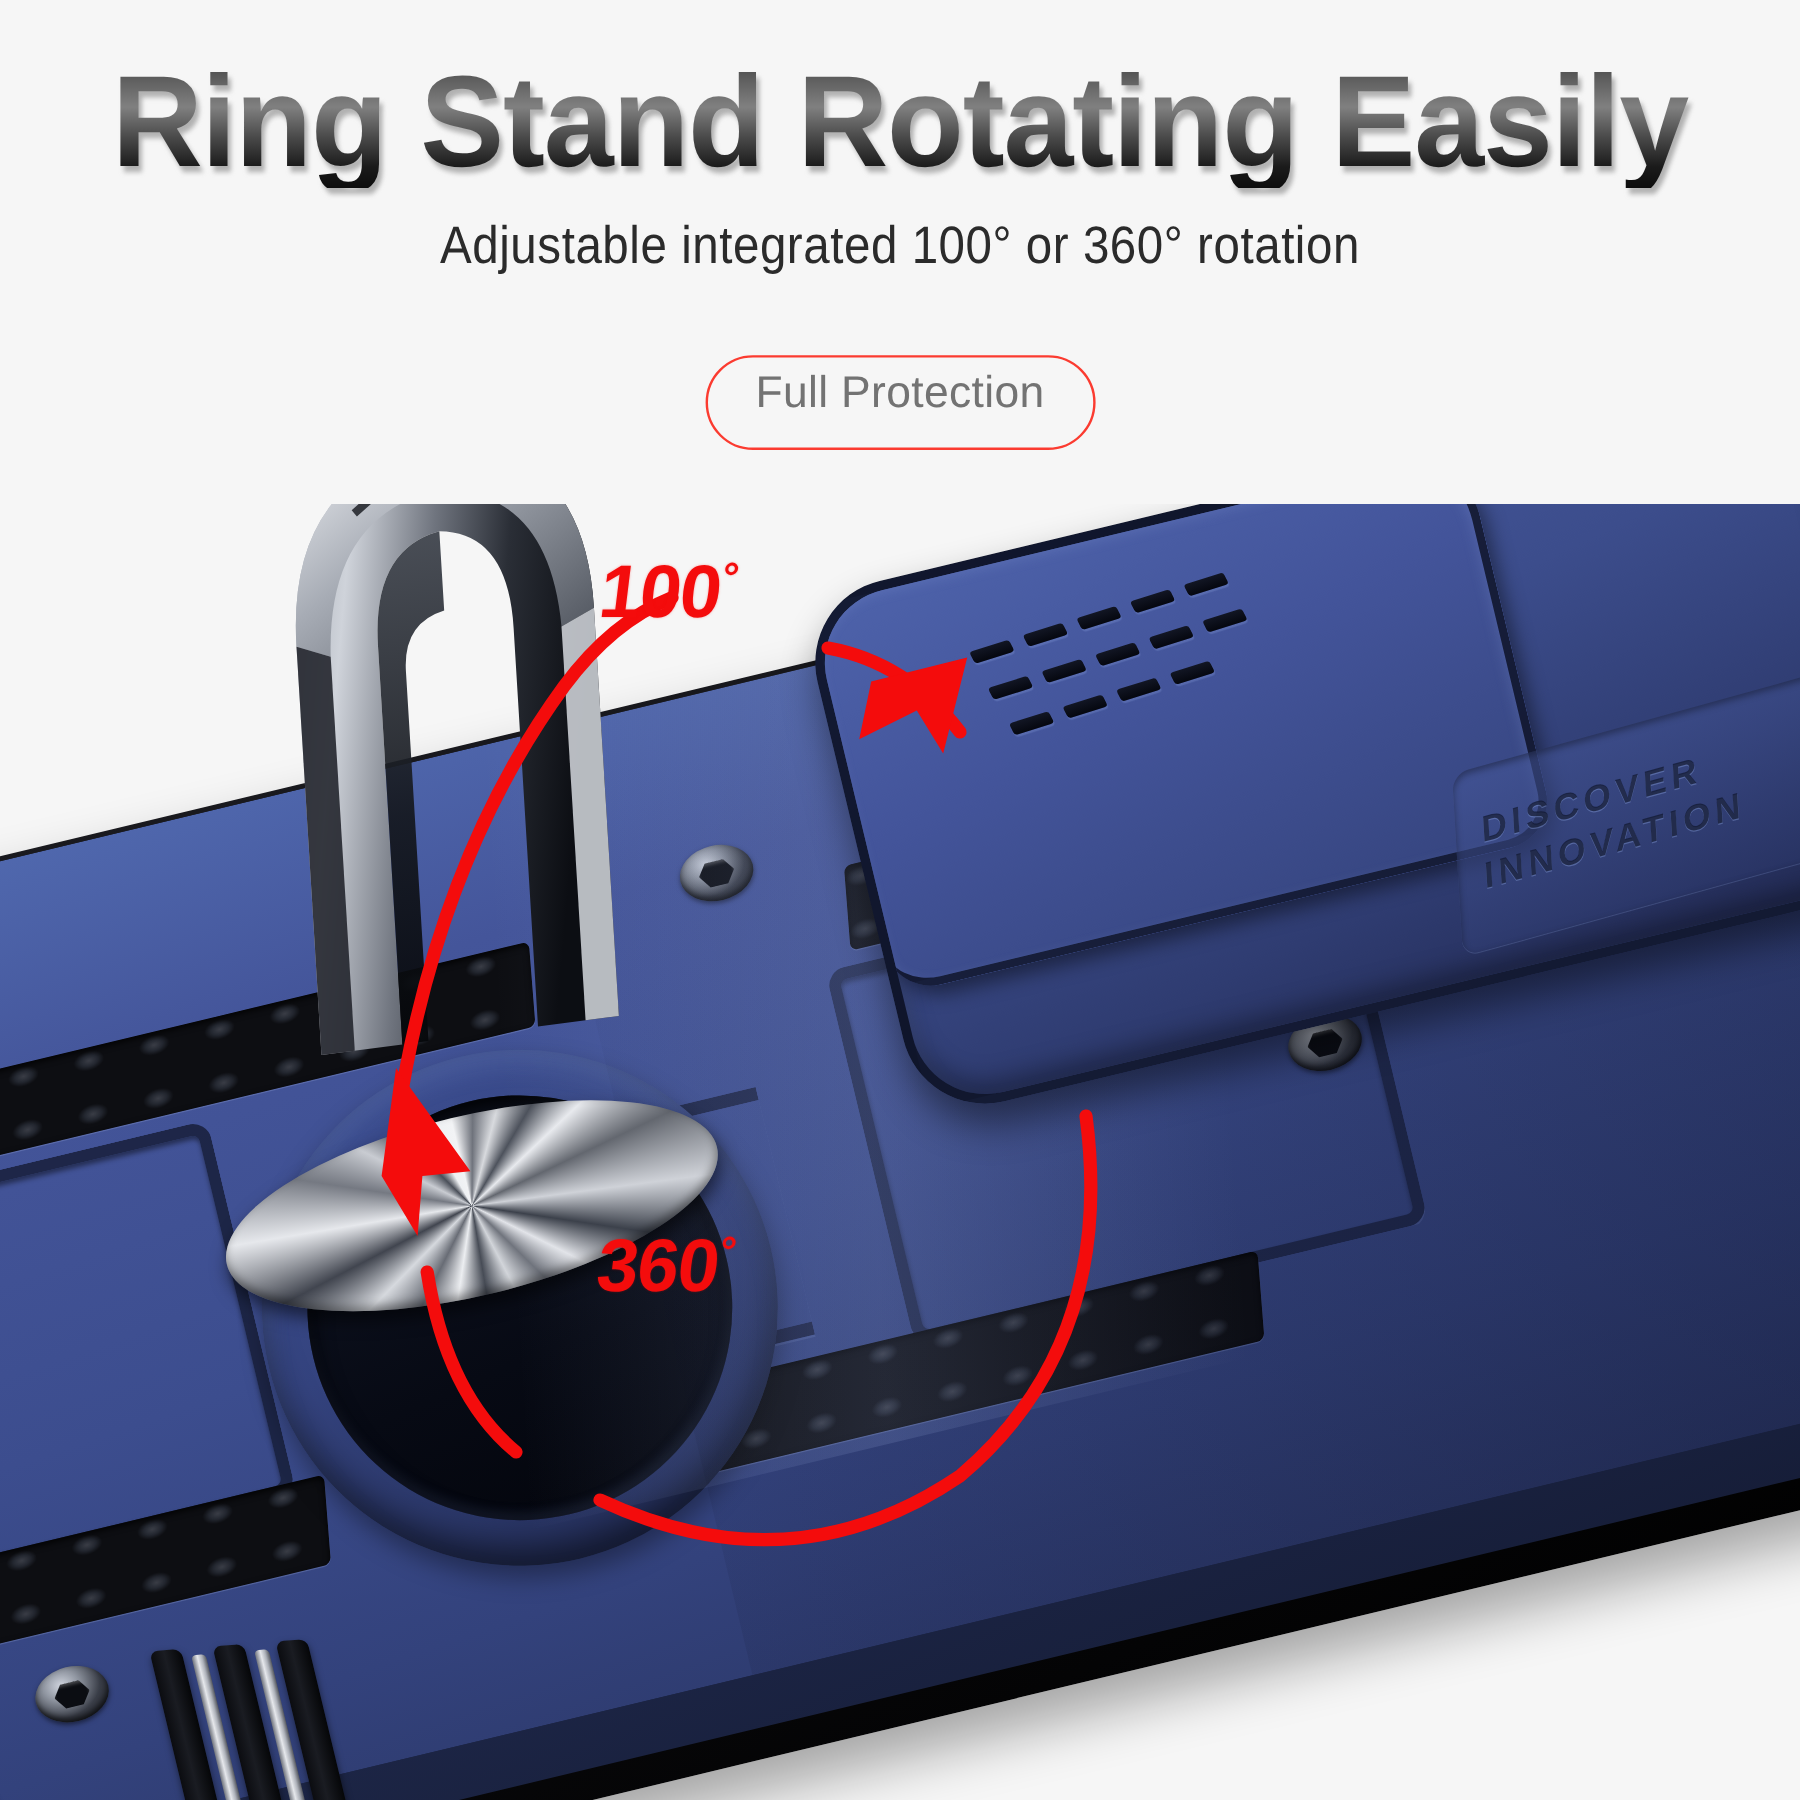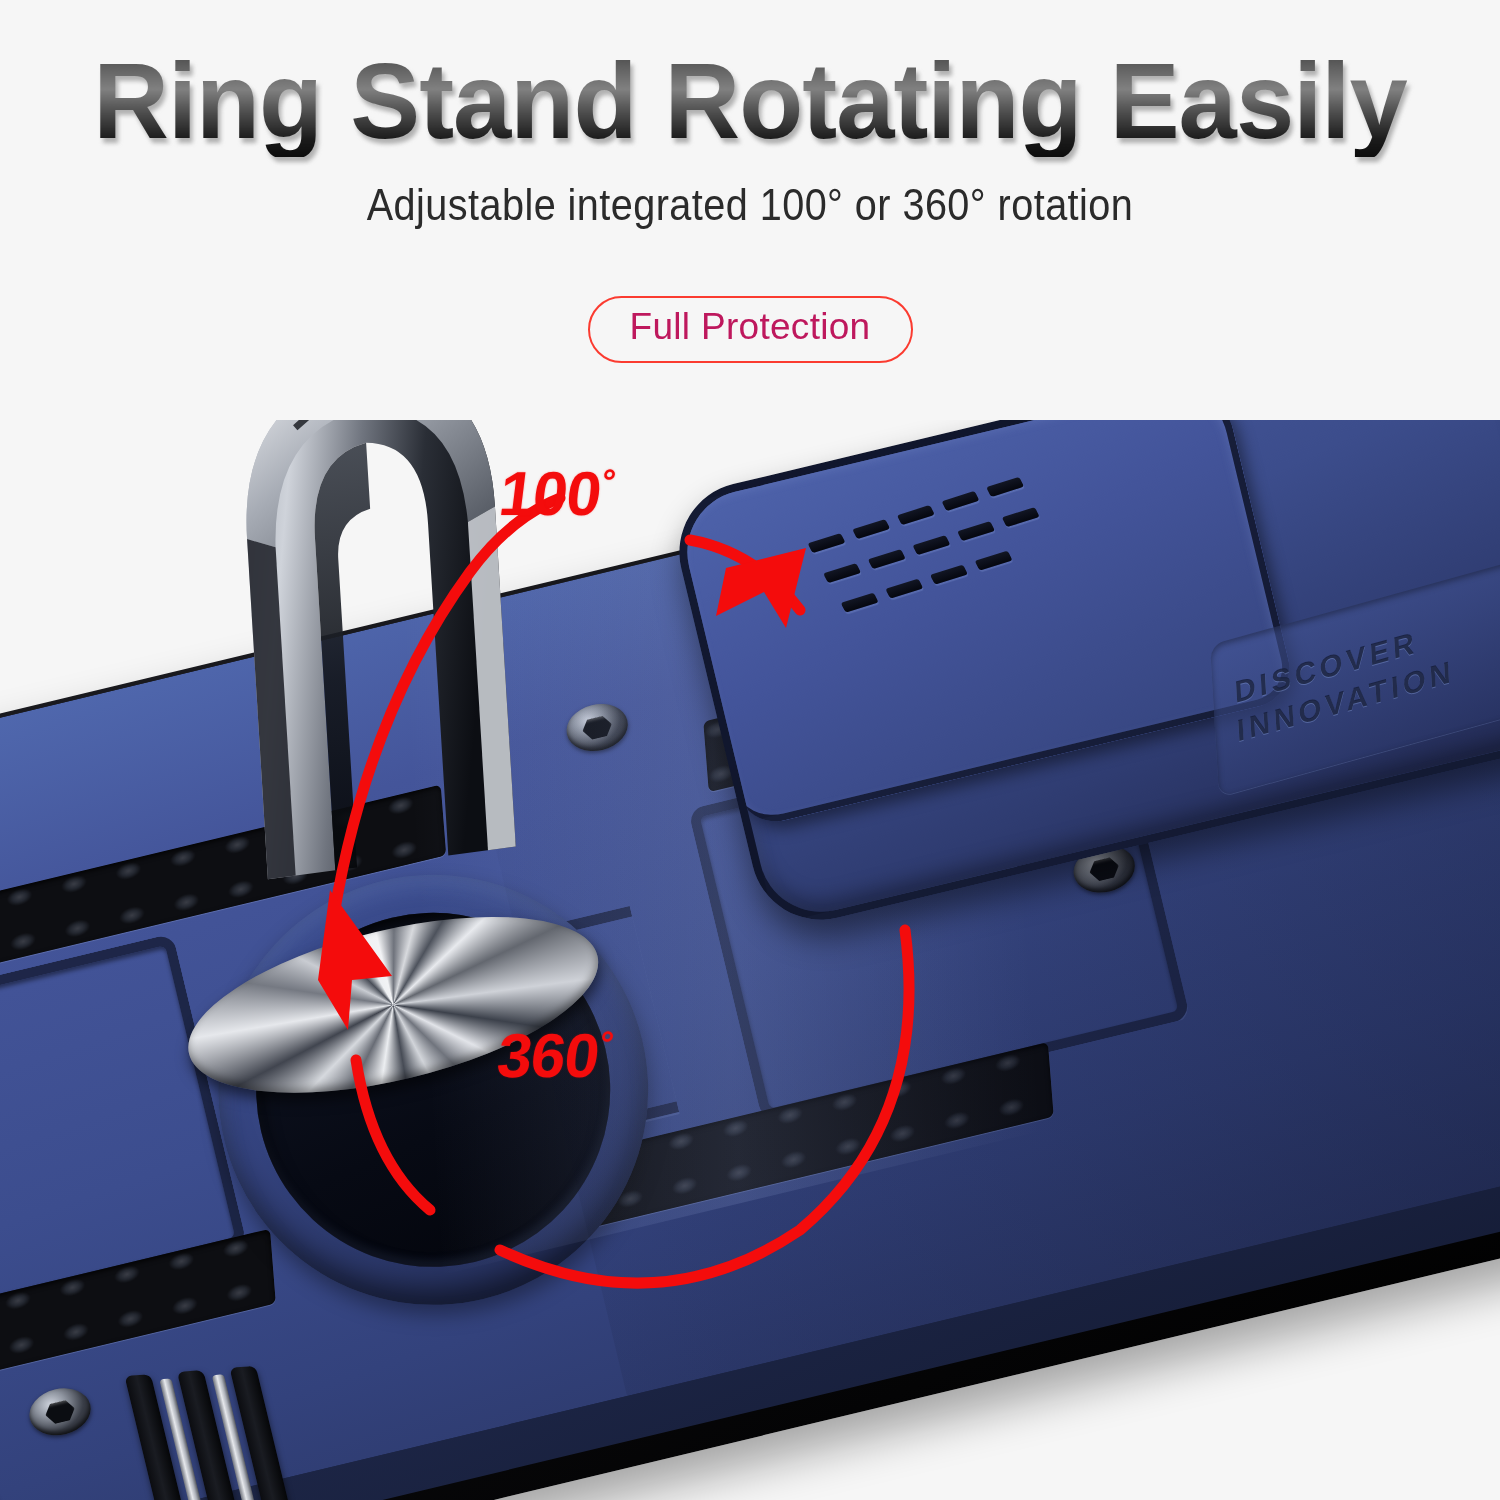--- a/index.html
+++ b/index.html
@@ -28,24 +28,24 @@
   .subhead{
     position:absolute;top:180px;left:0;width:1500px;
     text-align:center;
     font-size:44px;font-weight:400;color:#2b2b2b;
     transform:scaleX(0.90);
     letter-spacing:.5px;
   }
   .badge-wrap{position:absolute;top:296px;left:0;width:1500px;text-align:center;}
   .badge{
     display:inline-block;
-    padding:8px 40px 13px;
+    padding:8px 40px 25px;
     border:2px solid #fb3b30;
     border-radius:40px;
-    color:#be185d;
+    color:#737373;
     font-size:37px;font-weight:400;
     letter-spacing:.3px;
     background:transparent;
   }
 
   
   .photo{position:absolute;left:0;top:420px;width:1500px;height:1080px;overflow:hidden;}
 
   
   .case-wrap{

